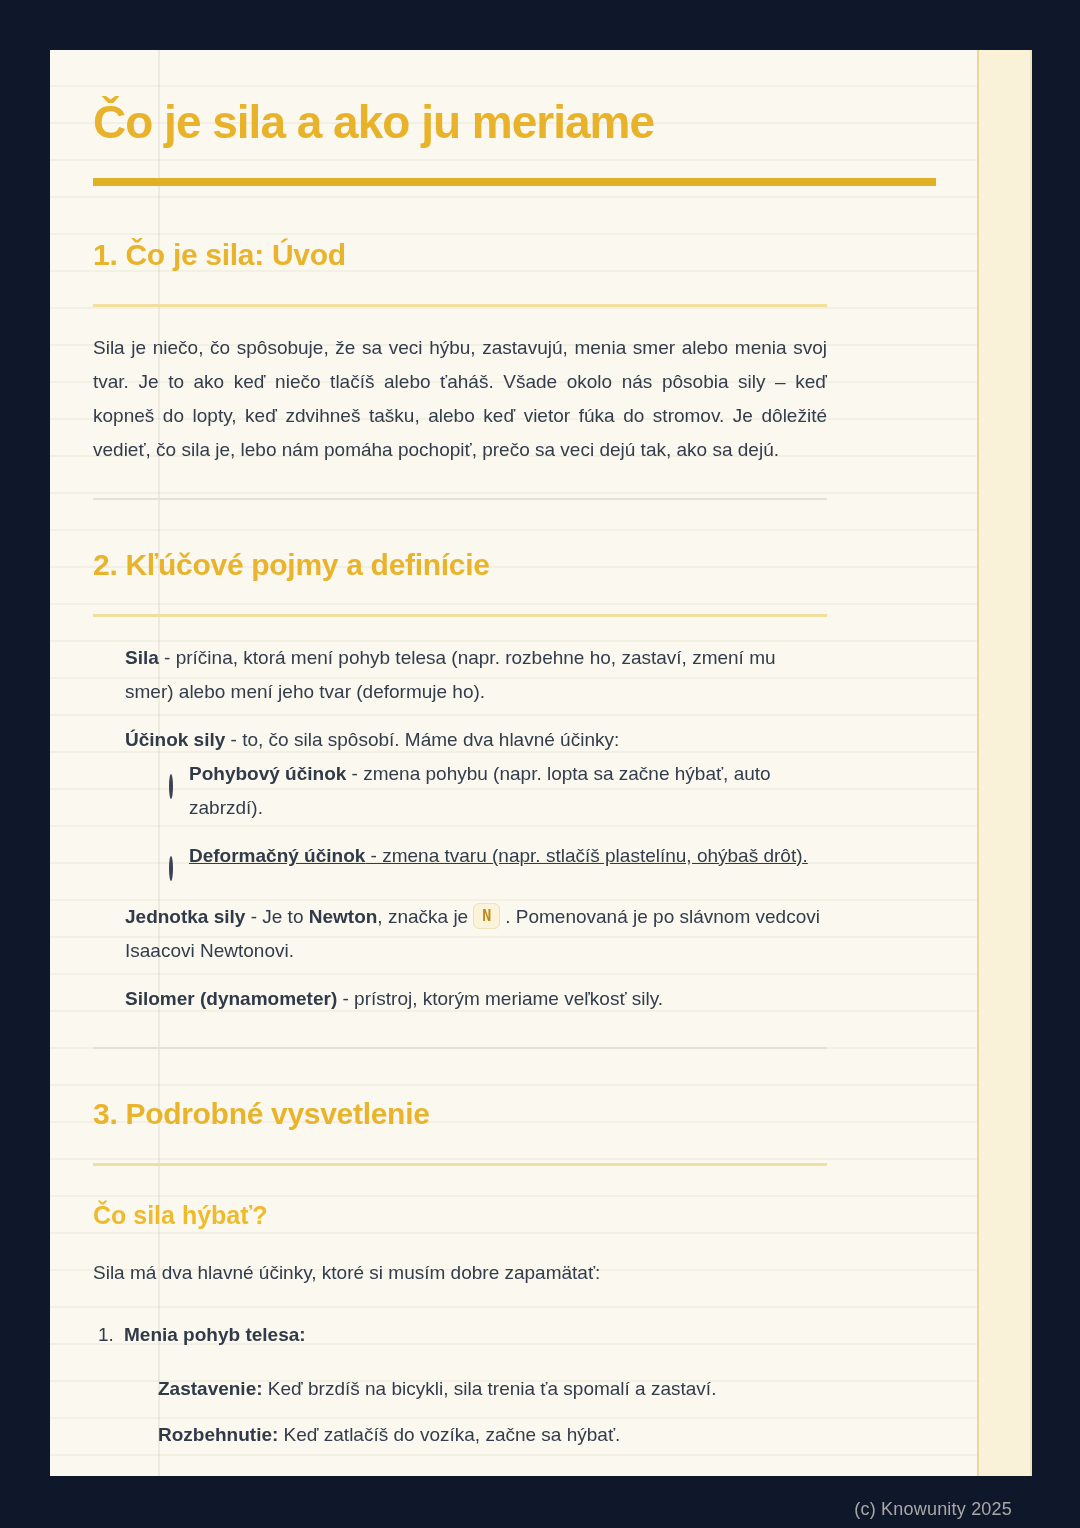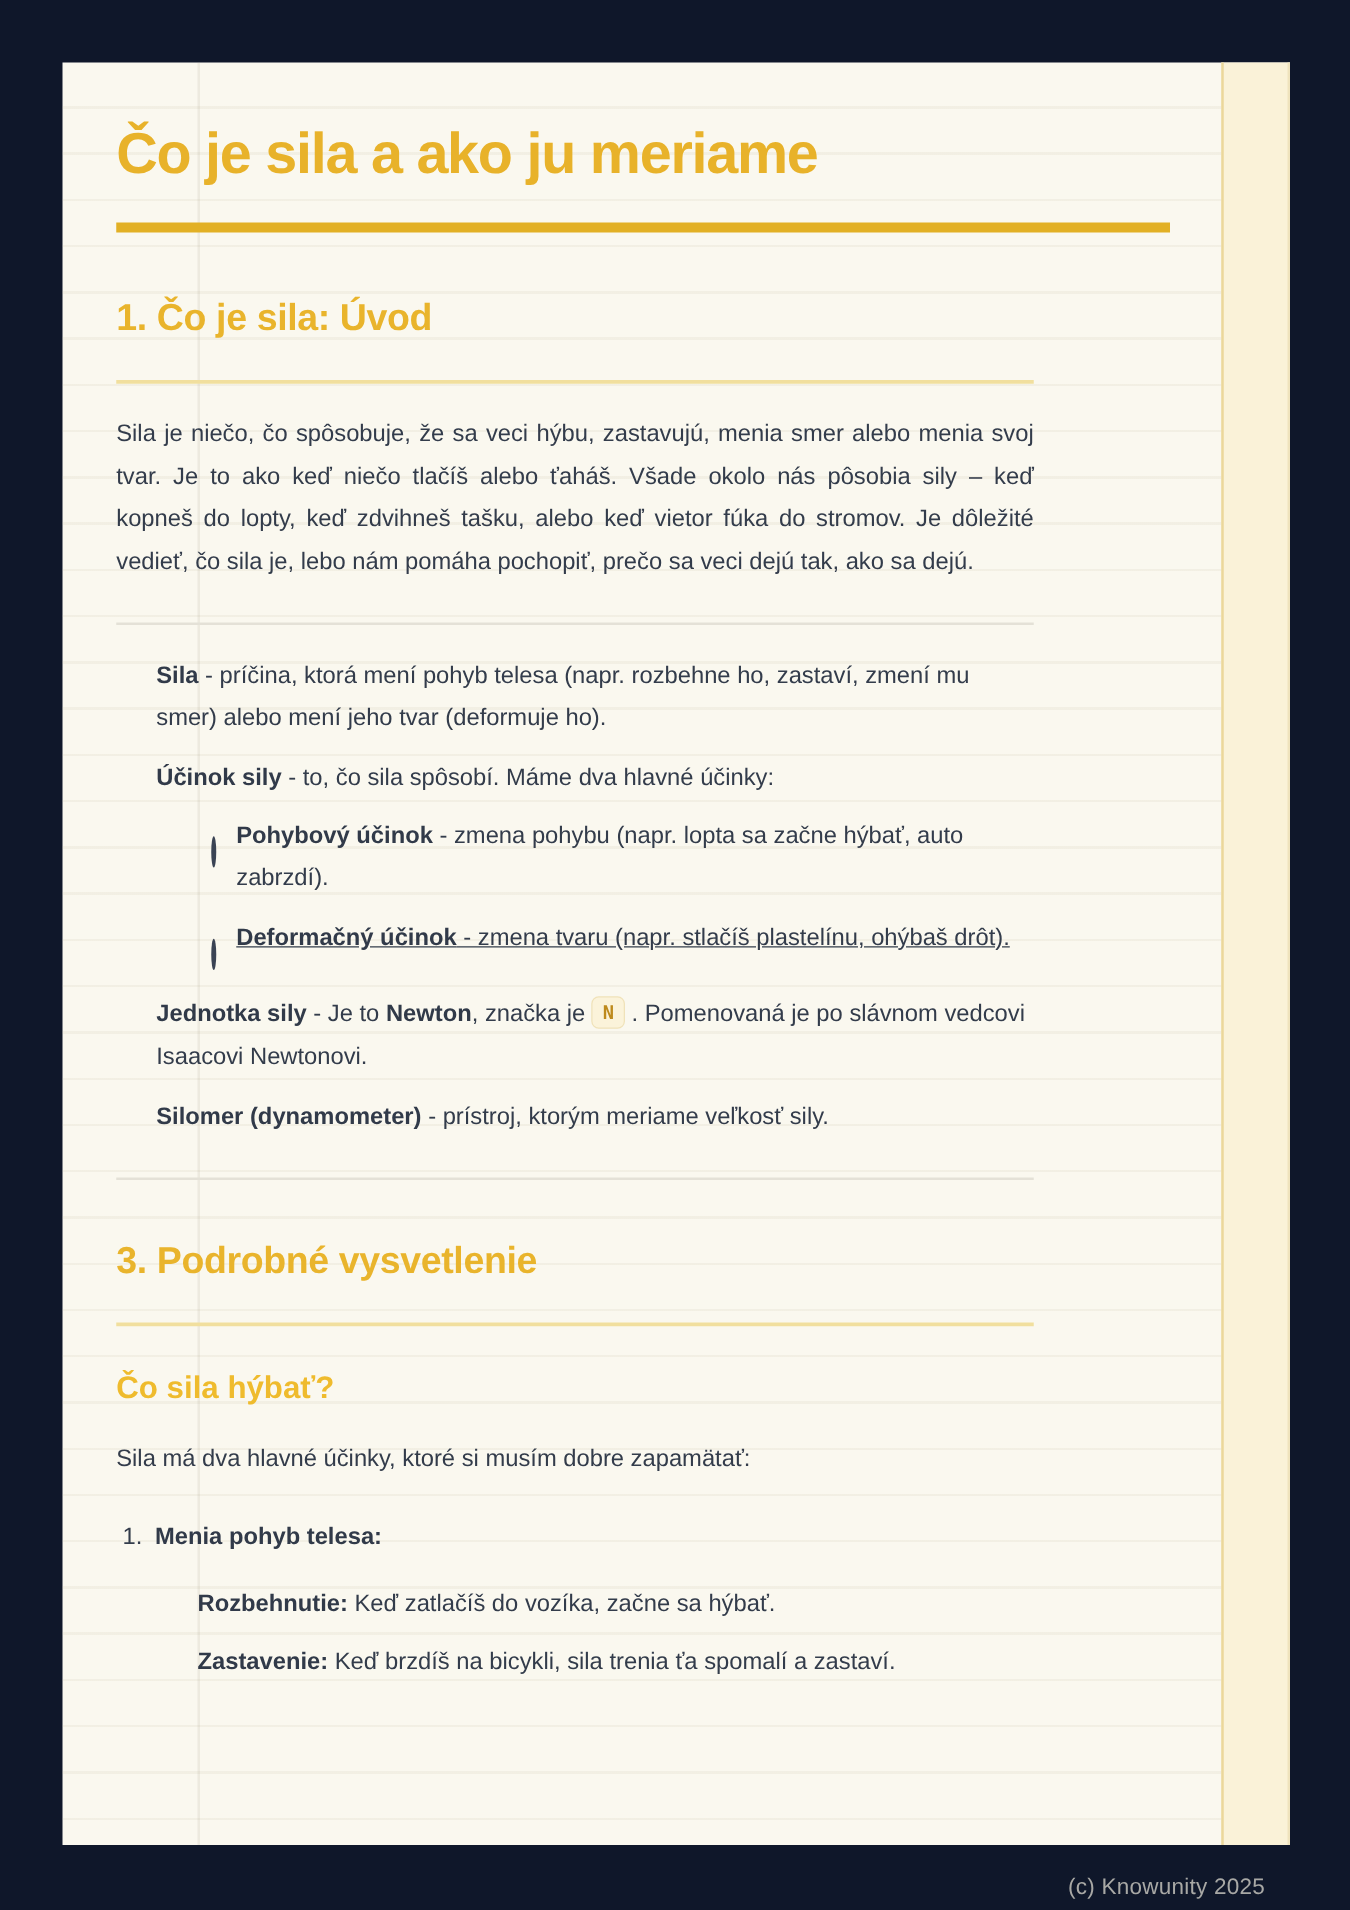--- a/index.html
+++ b/index.html
@@ -58,21 +58,21 @@
 
   .divider { width:734px; height:0; border-top:2px solid #E4E1D7; margin-top:31px; }
 
   .blist { margin-top:24px; width:734px; }
   .brow { display:flex; }
   .brow + .brow { margin-top:14px; }
   .bmark { flex:0 0 32px; padding-left:12px; padding-top:13px; }
   .dot { width:7px; height:7px; border-radius:50%; background:#3A4354; }
   .ring { width:8px; height:8px; border-radius:50%; border:2px solid #3A4354; background:transparent; }
   .bbody { flex:1 1 auto; }
-  .sublist { margin-top:12px; margin-left:32px; }
+  .sublist { margin-left:32px; }
   .sublist .brow + .brow { margin-top:14px;text-decoration:underline; }
 
   b.term { font-weight:700; color:#313A49; }
 
   .unit-badge {
     display:inline-block; margin:0 5px;
     background:#FBF3DA; border:1px solid #F0E2B9; border-radius:6px;
     padding:0 8px; line-height:24px;
     font-family:"DejaVu Sans Mono","Liberation Mono",monospace;
     font-size:15px; font-weight:700; color:#BE8A1C;
@@ -102,20 +102,21 @@
     <div class="content">
 
       <h1 class="doc-title">Čo je sila a ako ju meriame</h1>
       <div class="title-bar"></div>
 
       <h2 class="h2 first">1. Čo je sila: Úvod</h2>
       <p class="body-text lead">Sila je niečo, čo spôsobuje, že sa veci hýbu, zastavujú, menia smer alebo menia svoj tvar. Je to ako keď niečo tlačíš alebo ťaháš. Všade okolo nás pôsobia sily – keď kopneš do lopty, keď zdvihneš tašku, alebo keď vietor fúka do stromov. Je dôležité vedieť, čo sila je, lebo nám pomáha pochopiť, prečo sa veci dejú tak, ako sa dejú.</p>
 
       <div class="divider"></div>
 
+      <h2 class="h2 later">2. Kľúčové pojmy a definície</h2>
 
       <div class="blist body-text">
 
         <div class="brow">
           <span class="bmark"><span class="dot"></span></span>
           <span class="bbody"><b class="term">Sila</b><span> - príčina, ktorá mení pohyb telesa (napr. rozbehne ho, zastaví, zmení mu smer) alebo mení jeho tvar (deformuje ho).</span></span>
         </div>
 
         <div class="brow">
           <span class="bmark"><span class="dot"></span></span>
@@ -153,25 +154,25 @@
       <p class="body-text intro">Sila má dva hlavné účinky, ktoré si musím dobre zapamätať:</p>
 
       <div class="nlist body-text">
         <div class="nrow">
           <span class="nnum">1.</span>
           <span class="nbody">
             <b class="term">Menia pohyb telesa:</b>
             <div class="nested">
               <div class="brow">
                 <span class="bmark"><span class="dot"></span></span>
-                <span class="bbody"><b class="term">Rozbehnutie:</b><span> Keď zatlačíš do vozíka, začne sa hýbať.</span></span>
+                <span class="bbody"><b class="term">Zastavenie:</b><span> Keď brzdíš na bicykli, sila trenia ťa spomalí a zastaví.</span></span>
               </div>
               <div class="brow">
                 <span class="bmark"><span class="dot"></span></span>
-                <span class="bbody"><b class="term">Zastavenie:</b><span> Keď brzdíš na bicykli, sila trenia ťa spomalí a zastaví.</span></span>
+                <span class="bbody"><b class="term">Rozbehnutie:</b><span> Keď zatlačíš do vozíka, začne sa hýbať.</span></span>
               </div>
             </div>
           </span>
         </div>
       </div>
 
     </div>
   </div>
 
   <div class="copyright">(c) Knowunity 2025</div>

